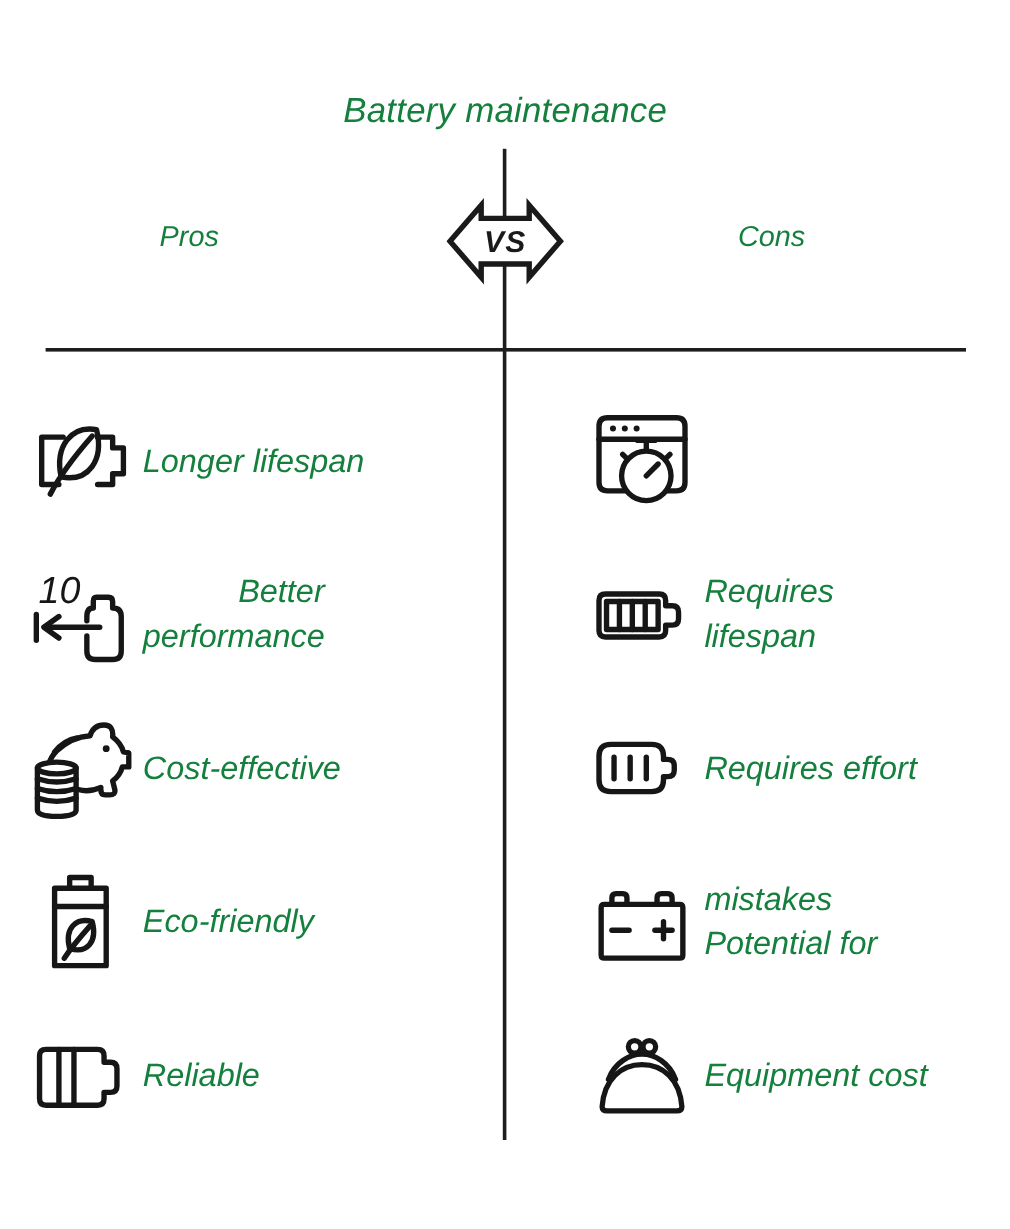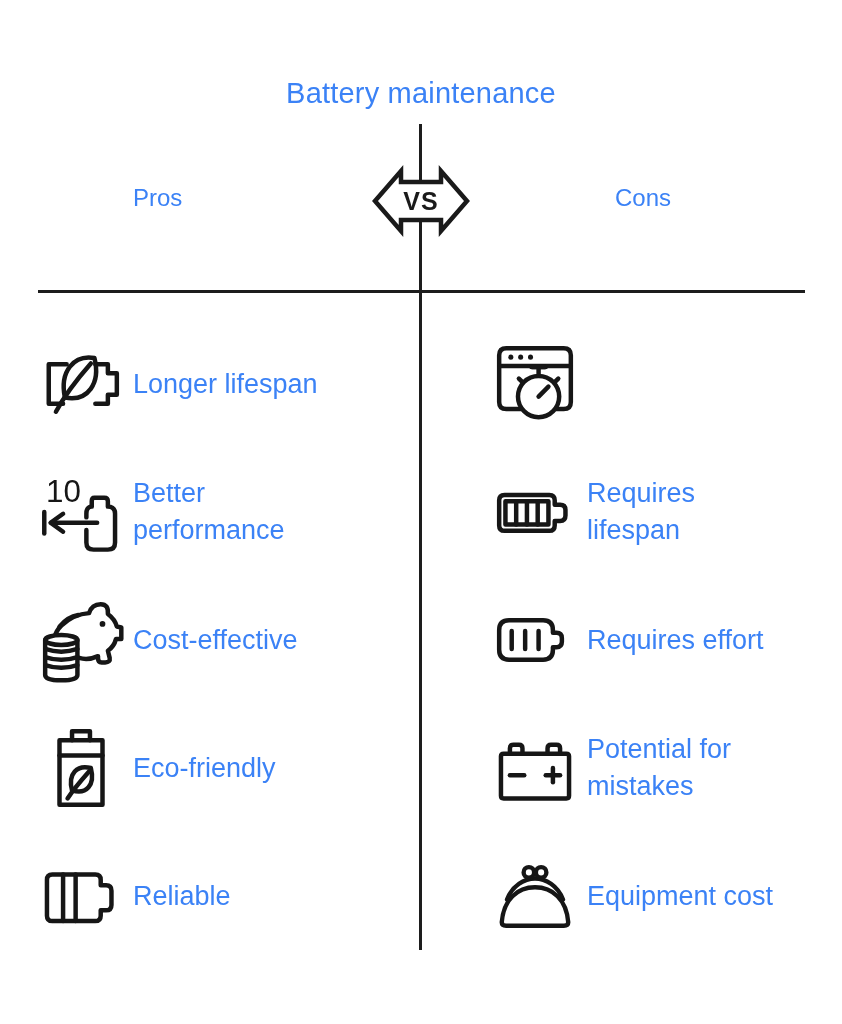--- a/index.html
+++ b/index.html
@@ -1,35 +1,35 @@
 <!DOCTYPE html>
 <html><head>
 <meta charset="utf-8">
 <style>
   html,body{margin:0;padding:0;background:#fff;}
   .canvas{
     position:relative;width:842px;height:1024px;background:#ffffff;
-    font-family:"Liberation Sans",sans-serif;color:#3b82f6;overflow:hidden;
+    font-family:"Liberation Sans",sans-serif;color:#15803d;overflow:hidden;font-style:italic;
   }
   .title{
     position:absolute;top:77px;left:0;width:842px;text-align:center;
     font-size:29px;font-weight:500;letter-spacing:.2px;
   }
   .vline{position:absolute;left:419px;top:124px;width:3px;height:826px;background:#1d1d1d;}
   .hline{position:absolute;left:38px;top:290px;width:767px;height:3px;background:#1d1d1d;}
   .col-label{position:absolute;top:184px;font-size:24px;font-weight:500;}
   .col-label.pros{left:133px;}
   .col-label.cons{left:590px;margin-left:25px;}
   .vs-badge{position:absolute;left:372px;top:161px;width:98px;height:80px;}
   .vs-text{
     font-family:"Liberation Sans",sans-serif;font-size:25px;font-weight:700;
     letter-spacing:1px;fill:#1a1a1a;
   }
   .col{position:absolute;top:320px;}
-  .col.pros-col{left:38px;width:372px;}
+  .col.pros-col{left:24px;width:372px;text-align:right;}
   .col.cons-col{left:492px;width:332px;}
   .row{display:flex;align-items:center;height:128px;}
   .icon-box{
     width:86px;min-width:86px;height:100px;display:flex;
     align-items:center;justify-content:center;margin-right:9px;
   }
   .label{font-size:27px;line-height:37px;}
   .icon-box svg{display:block;}
   .ic{stroke:#161616;stroke-width:5;fill:none;stroke-linecap:round;stroke-linejoin:round;}
   .ic-fill{fill:#161616;stroke:none;}
@@ -192,22 +192,22 @@
         <svg width="86" height="86" viewBox="0 0 96 96">
           <path class="ic" d="M20 32 V26 Q20 22 24 22 H30 Q34 22 34 26 V32"></path>
           <path class="ic" d="M62 32 V26 Q62 22 66 22 H72 Q76 22 76 26 V32"></path>
           <path class="ic" d="M13 32 H83 Q86 32 86 35 V79 Q86 82 83 82 H13 Q10 82 10 79 V35 Q10 32 13 32 Z"></path>
           <path class="ic" d="M20 56 H36"></path>
           <path class="ic" d="M60 56 H76"></path>
           <path class="ic" d="M68 48 V64"></path>
         </svg>
       </div>
       <div class="label">
+        <div>mistakes</div>
         <div>Potential for</div>
-        <div>mistakes</div>
       </div>
     </div>
 
     <div class="row">
       <div class="icon-box">
         <svg width="84" height="84" viewBox="0 0 96 96">
           <path class="ic" d="M16 52 C22 36 36 28 48 28 C60 28 74 36 80 52"></path>
           <path class="ic" d="M10 78 C12 52 28 38 48 38 C68 38 84 52 86 78 C86 81 84 82 81 82 H15 C12 82 10 81 10 78 Z"></path>
           <circle class="ic-white" cx="41" cy="21" r="6"></circle>
           <circle class="ic-white" cx="55" cy="21" r="6"></circle>

